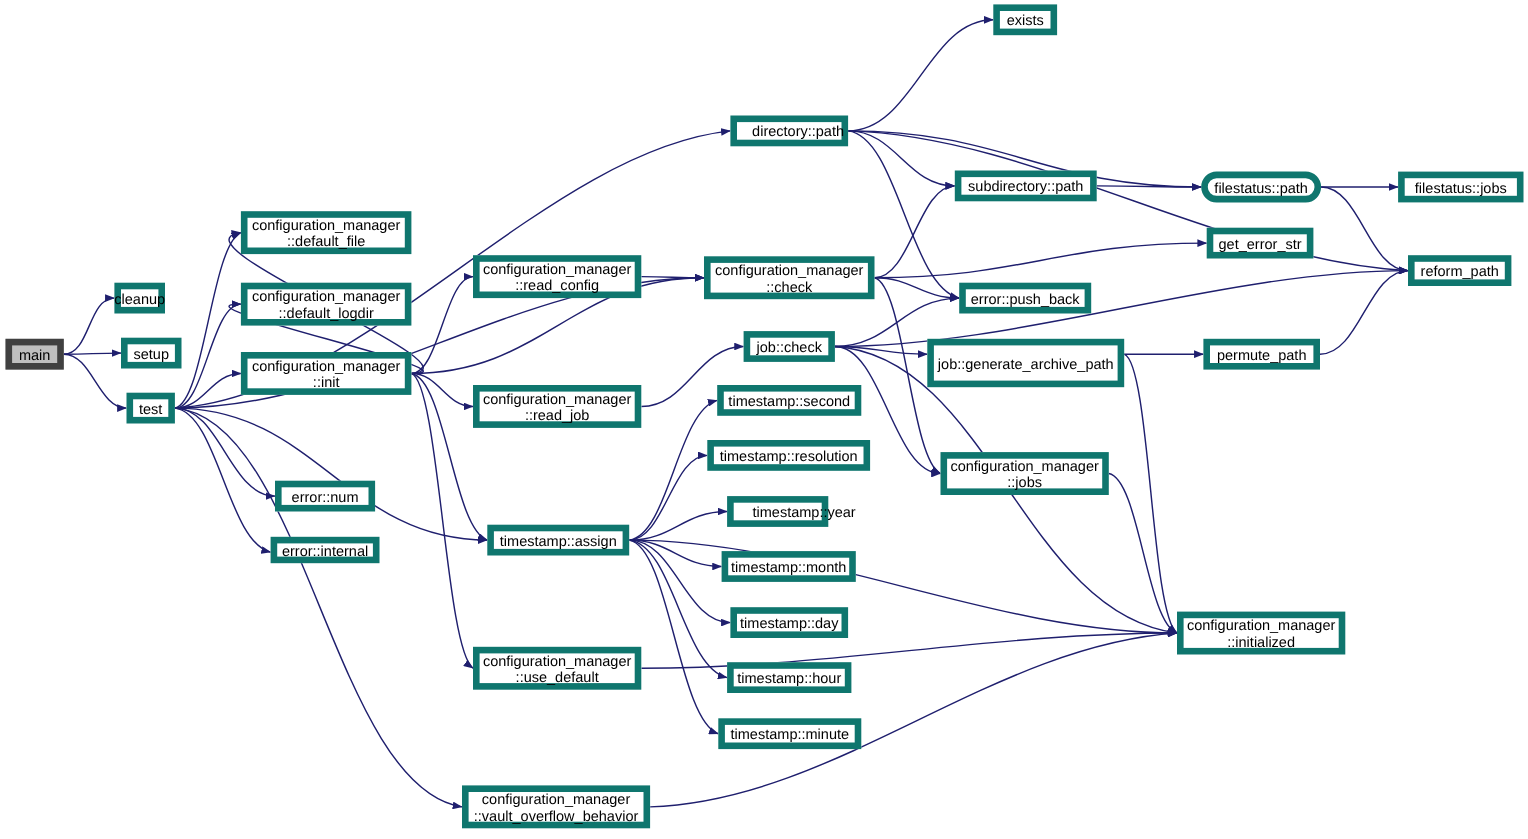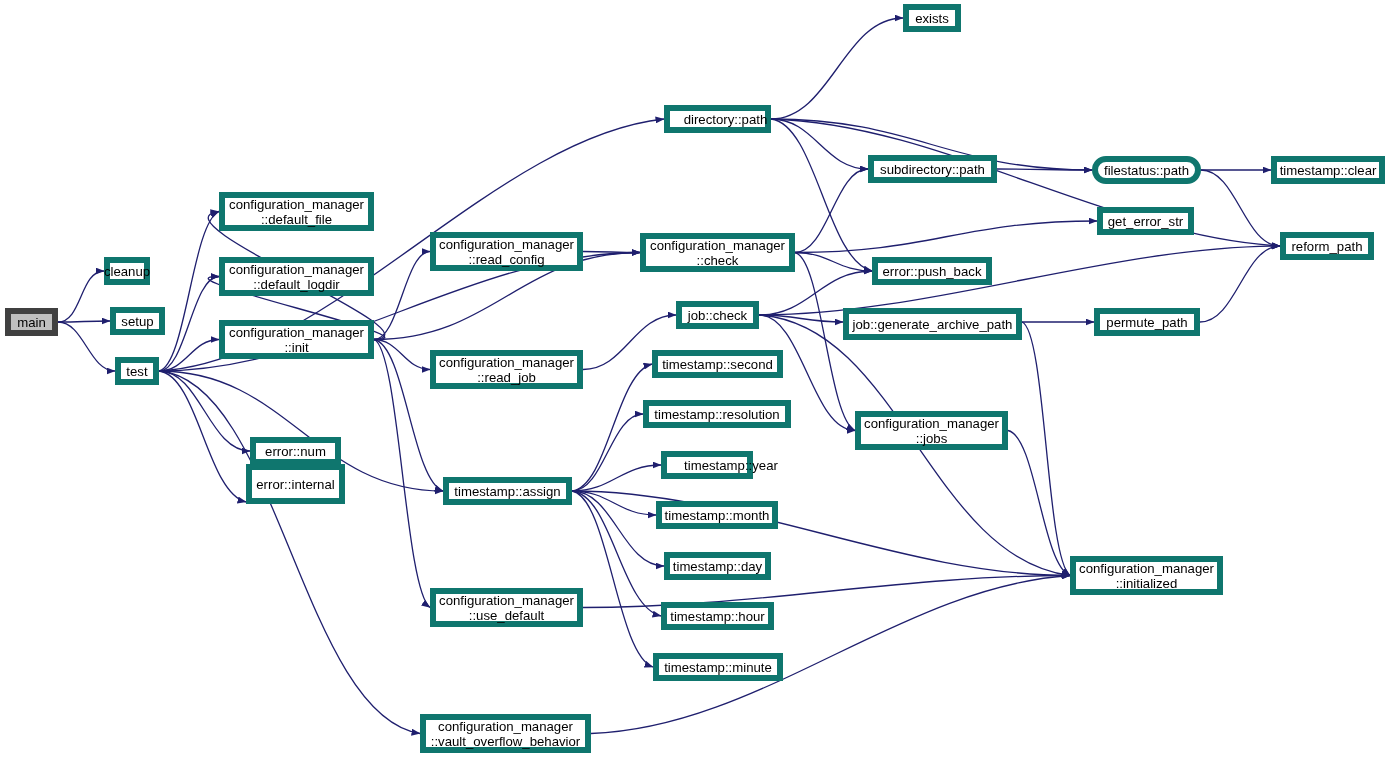--- a/index.html
+++ b/index.html
@@ -82,21 +82,21 @@
       <div class="node" style="left: 104px; top: 257px; width: 46px; height: 28px;">cleanup</div>
       <div class="node" style="left: 110px; top: 307px; width: 55px; height: 28px;">setup</div>
       <div class="node" style="left: 115px; top: 357px; width: 44px; height: 28px;">test</div>
       <div class="node" style="left: 219px; top: 192px; width: 155px; height: 39px;">configuration_manager
 ::default_file</div>
       <div class="node" style="left: 219px; top: 257px; width: 155px; height: 39px;">configuration_manager
 ::default_logdir</div>
       <div class="node" style="left: 219px; top: 320px; width: 155px; height: 39px;">configuration_manager
 ::init</div>
       <div class="node" style="left: 250px; top: 437px; width: 91px; height: 28px;">error::num</div>
-      <div class="node" style="left: 246px; top: 464px; width: 99px; height: 40px;">error::internal</div>
+      <div class="node" style="left: 246px; top: 488px; width: 99px; height: 24px;">error::internal</div>
       <div class="node" style="left: 430px; top: 232px; width: 153px; height: 39px;">configuration_manager
 ::read_config</div>
       <div class="node" style="left: 430px; top: 350px; width: 153px; height: 39px;">configuration_manager
 ::read_job</div>
       <div class="node" style="left: 443px; top: 477px; width: 129px; height: 28px;">timestamp::assign</div>
       <div class="node" style="left: 430px; top: 588px; width: 153px; height: 39px;">configuration_manager
 ::use_default</div>
       <div class="node" style="left: 420px; top: 714px; width: 171px; height: 39px;">configuration_manager
 ::vault_overflow_behavior</div>
       <div class="node" style="left: 664px; top: 105px; width: 107px; height: 28px; padding-left: 16px;">directory::path</div>
@@ -105,25 +105,25 @@
       <div class="node" style="left: 676px; top: 301px; width: 83px; height: 28px;">job::check</div>
       <div class="node" style="left: 652px; top: 350px; width: 131px; height: 28px; text-align: center;">timestamp::second</div>
       <div class="node" style="left: 643px; top: 400px; width: 148px; height: 28px;">timestamp::resolution</div>
       <div class="node" style="left: 661px; top: 451px; width: 92px; height: 28px; padding-left: 48px;">timestamp::year</div>
       <div class="node" style="left: 656px; top: 501px; width: 122px; height: 28px;">timestamp::month</div>
       <div class="node" style="left: 664px; top: 552px; width: 107px; height: 28px;">timestamp::day</div>
       <div class="node" style="left: 661px; top: 602px; width: 113px; height: 28px;">timestamp::hour</div>
       <div class="node" style="left: 653px; top: 653px; width: 130px; height: 28px;">timestamp::minute</div>
       <div class="node" style="left: 868px; top: 155px; width: 129px; height: 28px;">subdirectory::path</div>
       <div class="node" style="left: 872px; top: 257px; width: 120px; height: 28px;">error::push_back</div>
-      <div class="node" style="left: 843px; top: 308px; width: 179px; height: 32px; text-align: right;">job::generate_archive_path</div>
+      <div class="node" style="left: 843px; top: 308px; width: 179px; height: 44px; text-align: right;">job::generate_archive_path</div>
       <div class="node" style="left: 855px; top: 411px; width: 153px; height: 39px;">configuration_manager
 ::jobs</div>
       <div class="node" style="left: 1092px; top: 156px; width: 109px; height: 28px; border-radius: 14px;">filestatus::path</div>
       <div class="node" style="left: 1097px; top: 207px; width: 97px; height: 28px;">get_error_str</div>
       <div class="node" style="left: 1094px; top: 308px; width: 106px; height: 28px;">permute_path</div>
       <div class="node" style="left: 1070px; top: 556px; width: 153px; height: 39px;">configuration_manager
 ::initialized</div>
-      <div class="node" style="left: 1271px; top: 156px; width: 114px; height: 28px;">timestamp::clear</div>
+      <div class="node" style="left: 1271px; top: 156px; width: 114px; height: 28px;">filestatus::jobs</div>
       <div class="node" style="left: 1280px; top: 232px; width: 94px; height: 28px;">reform_path</div>
       <div class="node" style="left: 903px; top: 4px; width: 58px; height: 28px;">exists</div>
     </div>
 </div>
 
 </body></html>

